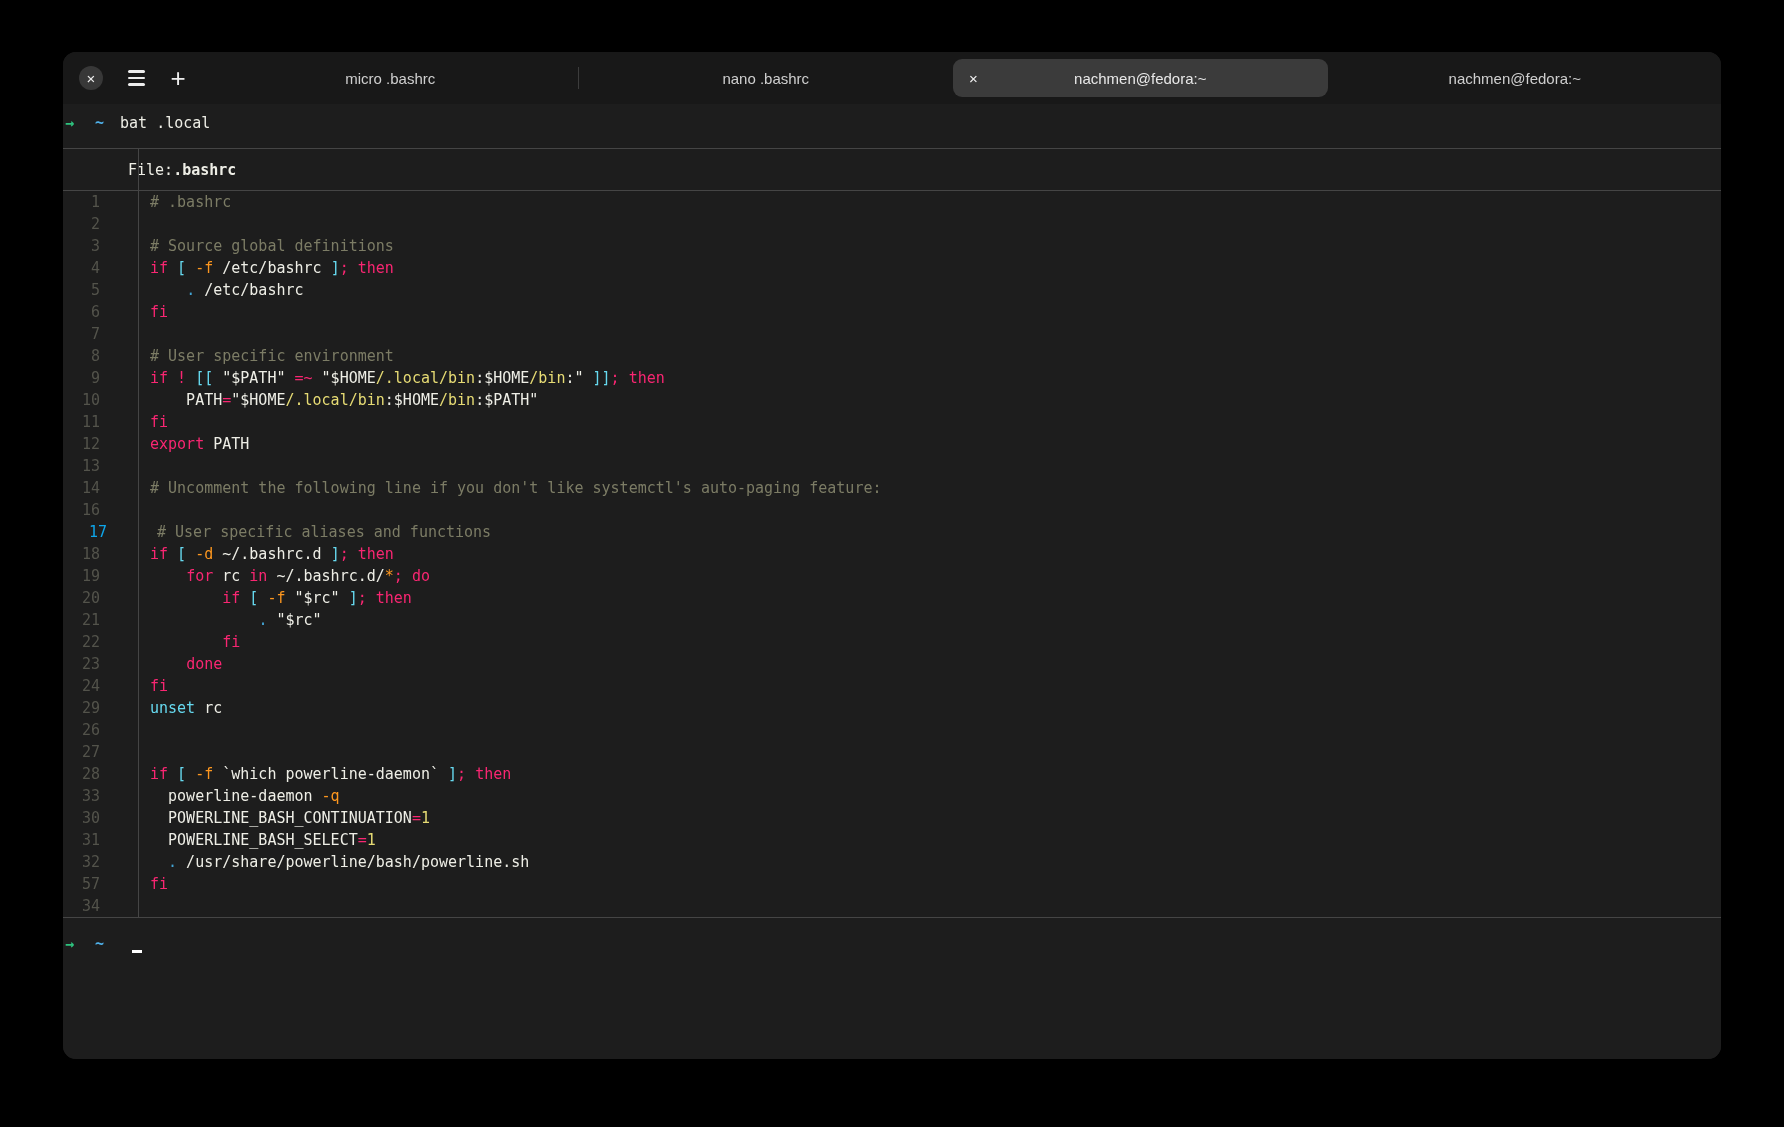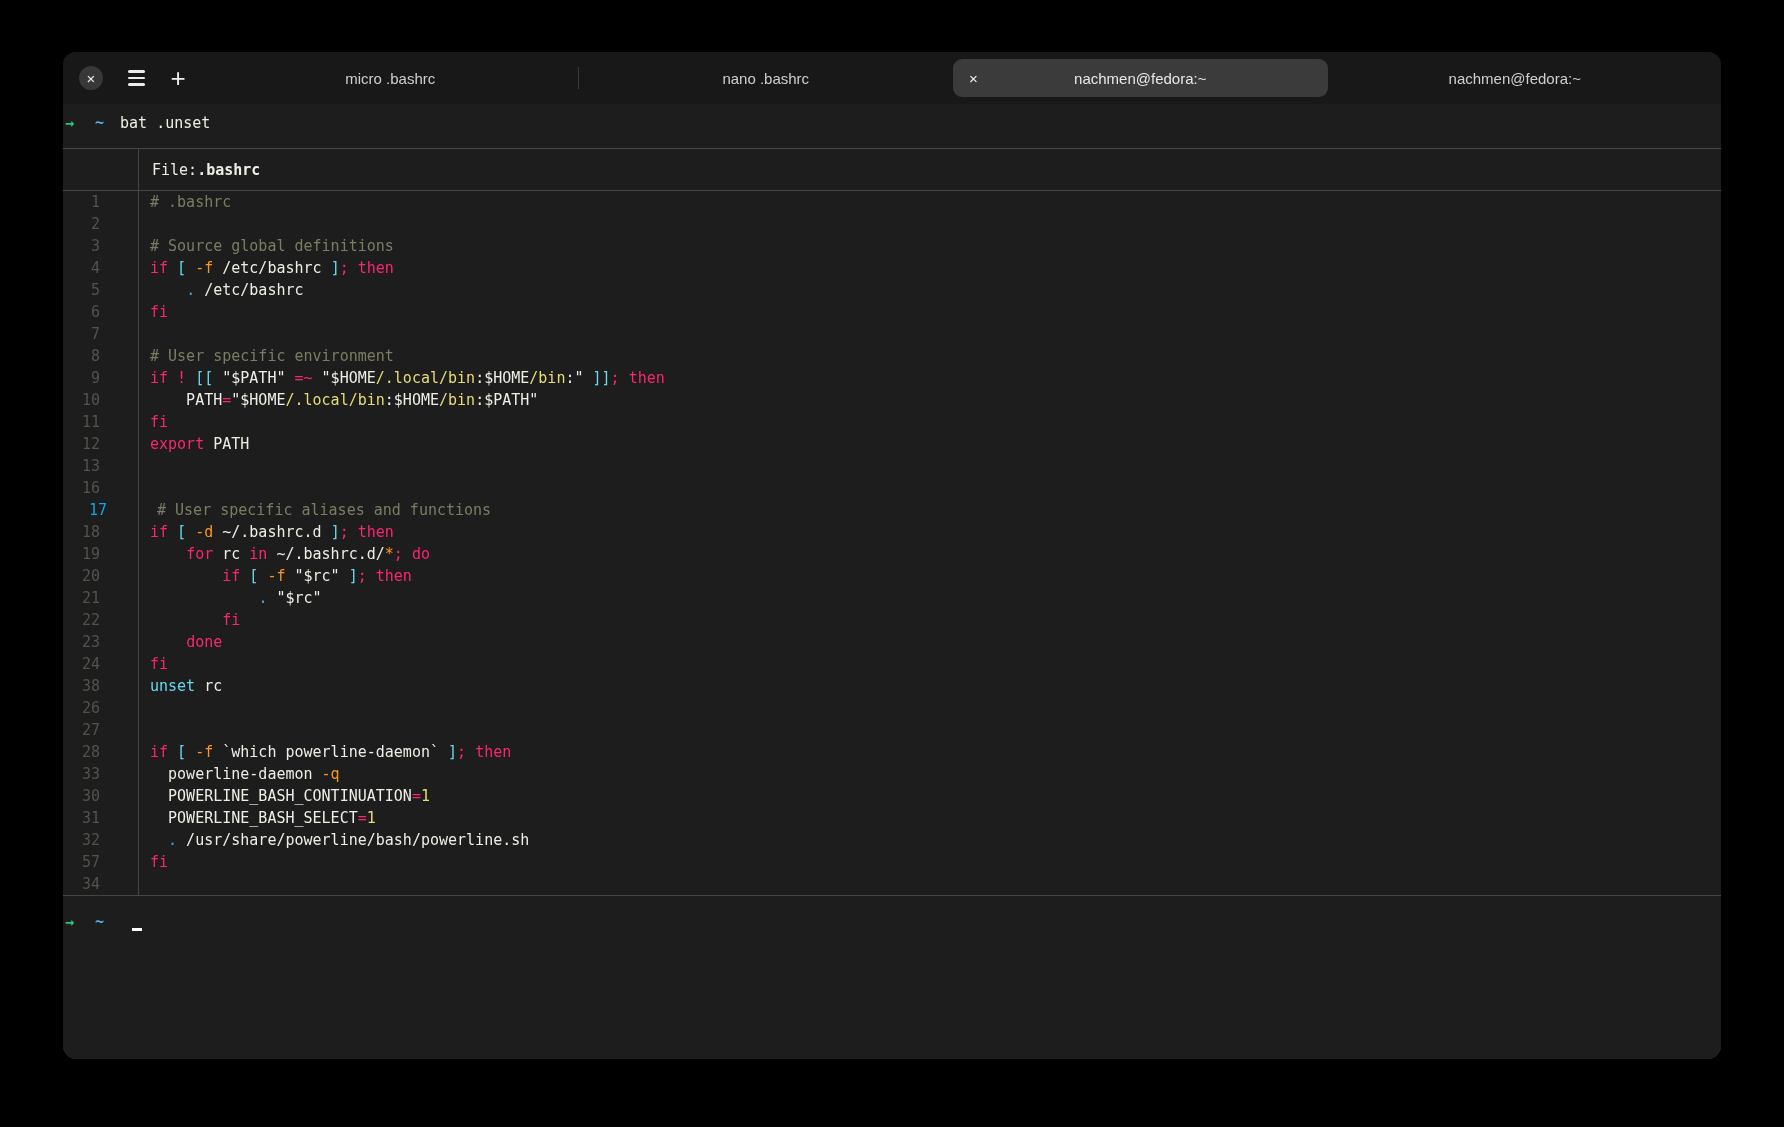--- a/index.html
+++ b/index.html
@@ -44,21 +44,21 @@
   }
   .prompt-row { height:22px; display:flex; align-items:center; padding-left:2px; white-space:pre; }
   .p-arrow { font-weight:bold; margin-right:21px; }
   .p-tilde { font-weight:bold; margin-right:16px; }
   .p-cmd { color:#eeeee6; }
   .cursor { display:inline-block; width:10px; height:3px; background:#ffffff; margin-left:12px; align-self:flex-end; margin-bottom:2px; }
 
   .bat-block { position:relative; margin-top:14px; }
   .hrule { height:1px; background:#454545; width:100%; }
   .vsep { position:absolute; left:75px; top:0; bottom:0; width:1px; background:#454545; }
-  .bat-header { height:41px; display:flex; align-items:center; padding-left:89px; }
+  .bat-header { height:41px; display:flex; align-items:center; padding-left:65px; }
   .bat-header .fname { font-weight:bold; }
 
   .code-row { height:22px; display:flex; white-space:pre; }
   .ln { width:75px; padding-right:38px; text-align:right; flex:0 0 auto; }
   .code { padding-left:12px; }
 
   .bottom-prompt { margin-top:15px; }
 </style>
 </head>
 <body>
@@ -93,21 +93,21 @@
           <span>nachmen@fedora:~</span>
         </div>
       </div>
   </div>
 
   <div class="terminal">
 
     <div class="prompt-row">
       <span class="p-arrow" style="color: rgb(46, 194, 126);">→</span>
       <span class="p-tilde" style="color: rgb(79, 176, 232);">~</span>
-      <span class="p-cmd">bat .unset</span>
+      <span class="p-cmd">bat .local</span>
     </div>
 
     <div class="bat-block">
       <div class="vsep"></div>
       <div class="hrule"></div>
       <div class="bat-header">
         <span>File: </span>
           <span class="fname">.bashrc</span>
       </div>
       <div class="hrule"></div>
@@ -118,30 +118,31 @@
           <div class="code-row"><span class="ln" style="color: rgb(83, 83, 75);">4</span><span class="code"><span style="color: rgb(249, 38, 114);">if</span><span style="color: rgb(238, 238, 230);"> </span><span style="color: rgb(102, 217, 239);">[</span><span style="color: rgb(238, 238, 230);"> </span><span style="color: rgb(253, 151, 31);">-f</span><span style="color: rgb(238, 238, 230);"> /etc/bashrc </span><span style="color: rgb(102, 217, 239);">]</span><span style="color: rgb(249, 38, 114);">;</span><span style="color: rgb(238, 238, 230);"> </span><span style="color: rgb(249, 38, 114);">then</span></span></div>
           <div class="code-row"><span class="ln" style="color: rgb(83, 83, 75);">5</span><span class="code"><span style="color: rgb(238, 238, 230);">    </span><span style="color: rgb(67, 165, 213);">.</span><span style="color: rgb(238, 238, 230);"> /etc/bashrc</span></span></div>
           <div class="code-row"><span class="ln" style="color: rgb(83, 83, 75);">6</span><span class="code"><span style="color: rgb(249, 38, 114);">fi</span></span></div>
           <div class="code-row"><span class="ln" style="color: rgb(83, 83, 75);">7</span><span class="code"></span></div>
           <div class="code-row"><span class="ln" style="color: rgb(83, 83, 75);">8</span><span class="code"><span style="color: rgb(124, 124, 101); text-align: right;"># User specific environment</span></span></div>
           <div class="code-row"><span class="ln" style="color: rgb(83, 83, 75);">9</span><span class="code"><span style="color: rgb(249, 38, 114);">if</span><span style="color: rgb(238, 238, 230);"> </span><span style="color: rgb(249, 38, 114);">!</span><span style="color: rgb(238, 238, 230);"> </span><span style="color: rgb(102, 217, 239);">[[</span><span style="color: rgb(238, 238, 230);"> "$PATH" </span><span style="color: rgb(249, 38, 114);">=~</span><span style="color: rgb(238, 238, 230);"> "$HOME</span><span style="color: rgb(230, 219, 116);">/.local/bin</span><span style="color: rgb(238, 238, 230);">:$HOME</span><span style="color: rgb(230, 219, 116);">/bin</span><span style="color: rgb(238, 238, 230);">:" </span><span style="color: rgb(102, 217, 239);">]]</span><span style="color: rgb(249, 38, 114);">;</span><span style="color: rgb(238, 238, 230);"> </span><span style="color: rgb(249, 38, 114);">then</span></span></div>
           <div class="code-row"><span class="ln" style="color: rgb(83, 83, 75);">10</span><span class="code"><span style="color: rgb(238, 238, 230);">    PATH</span><span style="color: rgb(249, 38, 114);">=</span><span style="color: rgb(238, 238, 230);">"$HOME</span><span style="color: rgb(230, 219, 116);">/.local/bin</span><span style="color: rgb(238, 238, 230);">:$HOME</span><span style="color: rgb(230, 219, 116);">/bin</span><span style="color: rgb(238, 238, 230);">:$PATH"</span></span></div>
           <div class="code-row"><span class="ln" style="color: rgb(83, 83, 75);">11</span><span class="code"><span style="color: rgb(249, 38, 114);">fi</span></span></div>
           <div class="code-row"><span class="ln" style="color: rgb(83, 83, 75);">12</span><span class="code"><span style="color: rgb(249, 38, 114);">export</span><span style="color: rgb(238, 238, 230);"> PATH</span></span></div>
           <div class="code-row"><span class="ln" style="color: rgb(83, 83, 75);">13</span><span class="code"></span></div>
+          <div class="code-row"><span class="ln" style="color: rgb(83, 83, 75);">14</span><span class="code"><span style="color: rgb(124, 124, 101);"># Uncomment the following line if you don't like systemctl's auto-paging feature:</span></span></div>
           <div class="code-row"><span class="ln" style="color: rgb(83, 83, 75);">16</span><span class="code"></span></div>
           <div class="code-row"><span class="ln" style="color: #0ea5e9; margin-left: 7px;">17</span><span class="code"><span style="color: rgb(124, 124, 101);"># User specific aliases and functions</span></span></div>
           <div class="code-row"><span class="ln" style="color: rgb(83, 83, 75);">18</span><span class="code"><span style="color: rgb(249, 38, 114);">if</span><span style="color: rgb(238, 238, 230);"> </span><span style="color: rgb(102, 217, 239);">[</span><span style="color: rgb(238, 238, 230);"> </span><span style="color: rgb(253, 151, 31);">-d</span><span style="color: rgb(238, 238, 230);"> ~/.bashrc.d </span><span style="color: rgb(102, 217, 239);">]</span><span style="color: rgb(249, 38, 114);">;</span><span style="color: rgb(238, 238, 230);"> </span><span style="color: rgb(249, 38, 114);">then</span></span></div>
           <div class="code-row"><span class="ln" style="color: rgb(83, 83, 75);">19</span><span class="code"><span style="color: rgb(238, 238, 230);">    </span><span style="color: rgb(249, 38, 114);">for</span><span style="color: rgb(238, 238, 230);"> rc </span><span style="color: rgb(249, 38, 114);">in</span><span style="color: rgb(238, 238, 230);"> ~/.bashrc.d/</span><span style="color: rgb(253, 151, 31);">*</span><span style="color: rgb(249, 38, 114);">;</span><span style="color: rgb(238, 238, 230);"> </span><span style="color: rgb(249, 38, 114);">do</span></span></div>
           <div class="code-row"><span class="ln" style="color: rgb(83, 83, 75);">20</span><span class="code"><span style="color: rgb(238, 238, 230);">        </span><span style="color: rgb(249, 38, 114);">if</span><span style="color: rgb(238, 238, 230);"> </span><span style="color: rgb(102, 217, 239);">[</span><span style="color: rgb(238, 238, 230);"> </span><span style="color: rgb(253, 151, 31);">-f</span><span style="color: rgb(238, 238, 230);"> "$rc" </span><span style="color: rgb(102, 217, 239);">]</span><span style="color: rgb(249, 38, 114);">;</span><span style="color: rgb(238, 238, 230);"> </span><span style="color: rgb(249, 38, 114);">then</span></span></div>
           <div class="code-row"><span class="ln" style="color: rgb(83, 83, 75);">21</span><span class="code"><span style="color: rgb(238, 238, 230);">            </span><span style="color: rgb(67, 165, 213);">.</span><span style="color: rgb(238, 238, 230);"> "$rc"</span></span></div>
           <div class="code-row"><span class="ln" style="color: rgb(83, 83, 75);">22</span><span class="code"><span style="color: rgb(238, 238, 230);">        </span><span style="color: rgb(249, 38, 114);">fi</span></span></div>
           <div class="code-row"><span class="ln" style="color: rgb(83, 83, 75);">23</span><span class="code"><span style="color: rgb(238, 238, 230);">    </span><span style="color: rgb(249, 38, 114);">done</span></span></div>
           <div class="code-row"><span class="ln" style="color: rgb(83, 83, 75);">24</span><span class="code"><span style="color: rgb(249, 38, 114);">fi</span></span></div>
-          <div class="code-row"><span class="ln" style="color: rgb(83, 83, 75);">38</span><span class="code"><span style="color: rgb(102, 217, 239);">unset</span><span style="color: rgb(238, 238, 230);"> rc</span></span></div>
+          <div class="code-row"><span class="ln" style="color: rgb(83, 83, 75);">29</span><span class="code"><span style="color: rgb(102, 217, 239);">unset</span><span style="color: rgb(238, 238, 230);"> rc</span></span></div>
           <div class="code-row"><span class="ln" style="color: rgb(83, 83, 75);">26</span><span class="code"></span></div>
           <div class="code-row"><span class="ln" style="color: rgb(83, 83, 75);">27</span><span class="code"></span></div>
           <div class="code-row"><span class="ln" style="color: rgb(83, 83, 75);">28</span><span class="code"><span style="color: rgb(249, 38, 114);">if</span><span style="color: rgb(238, 238, 230);"> </span><span style="color: rgb(102, 217, 239);">[</span><span style="color: rgb(238, 238, 230);"> </span><span style="color: rgb(253, 151, 31);">-f</span><span style="color: rgb(238, 238, 230);"> `which powerline-daemon` </span><span style="color: rgb(102, 217, 239);">]</span><span style="color: rgb(249, 38, 114);">;</span><span style="color: rgb(238, 238, 230);"> </span><span style="color: rgb(249, 38, 114);">then</span></span></div>
           <div class="code-row"><span class="ln" style="color: rgb(83, 83, 75);">33</span><span class="code"><span style="color: rgb(238, 238, 230);">  powerline-daemon </span><span style="color: rgb(253, 151, 31);">-q</span></span></div>
           <div class="code-row"><span class="ln" style="color: rgb(83, 83, 75);">30</span><span class="code"><span style="color: rgb(238, 238, 230);">  POWERLINE_BASH_CONTINUATION</span><span style="color: rgb(249, 38, 114);">=</span><span style="color: rgb(230, 219, 116);">1</span></span></div>
           <div class="code-row"><span class="ln" style="color: rgb(83, 83, 75);">31</span><span class="code"><span style="color: rgb(238, 238, 230);">  POWERLINE_BASH_SELECT</span><span style="color: rgb(249, 38, 114);">=</span><span style="color: rgb(230, 219, 116);">1</span></span></div>
           <div class="code-row"><span class="ln" style="color: rgb(83, 83, 75);">32</span><span class="code"><span style="color: rgb(238, 238, 230);">  </span><span style="color: rgb(67, 165, 213);">.</span><span style="color: rgb(238, 238, 230);"> /usr/share/powerline/bash/powerline.sh</span></span></div>
           <div class="code-row"><span class="ln" style="color: rgb(83, 83, 75);">57</span><span class="code"><span style="color: rgb(249, 38, 114);">fi</span></span></div>
           <div class="code-row"><span class="ln" style="color: rgb(83, 83, 75);">34</span><span class="code"></span></div>
         </div>

